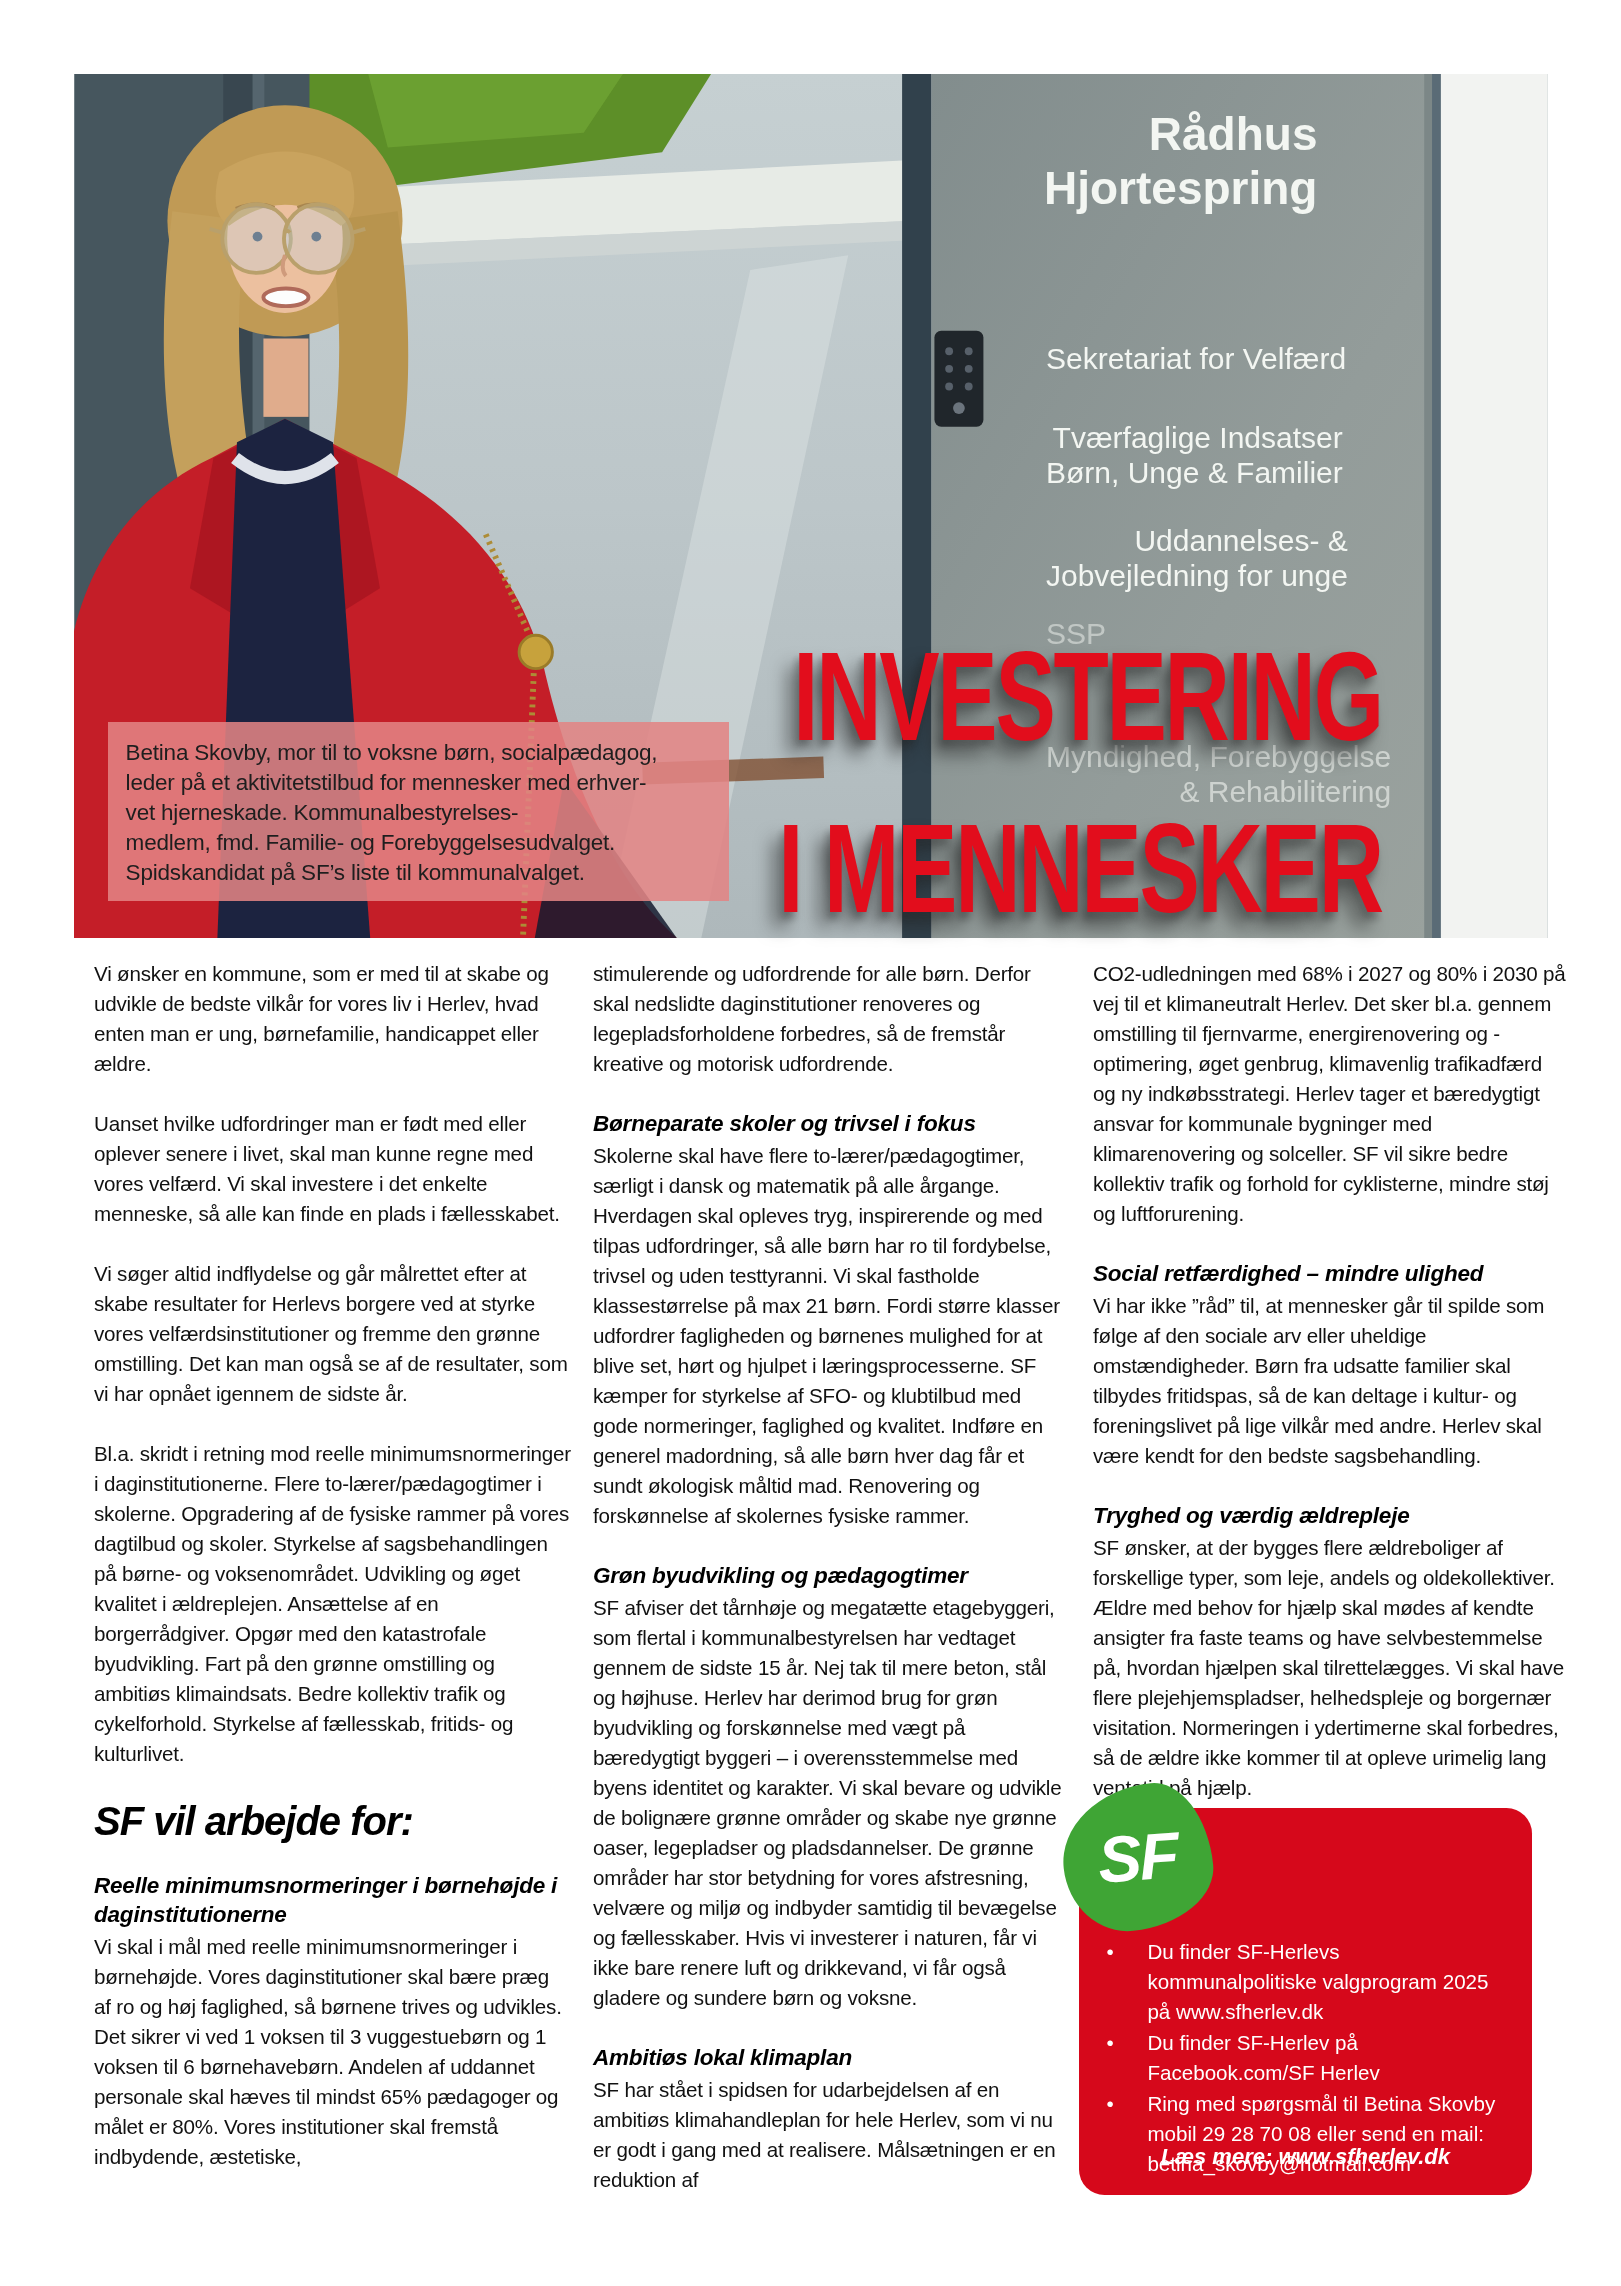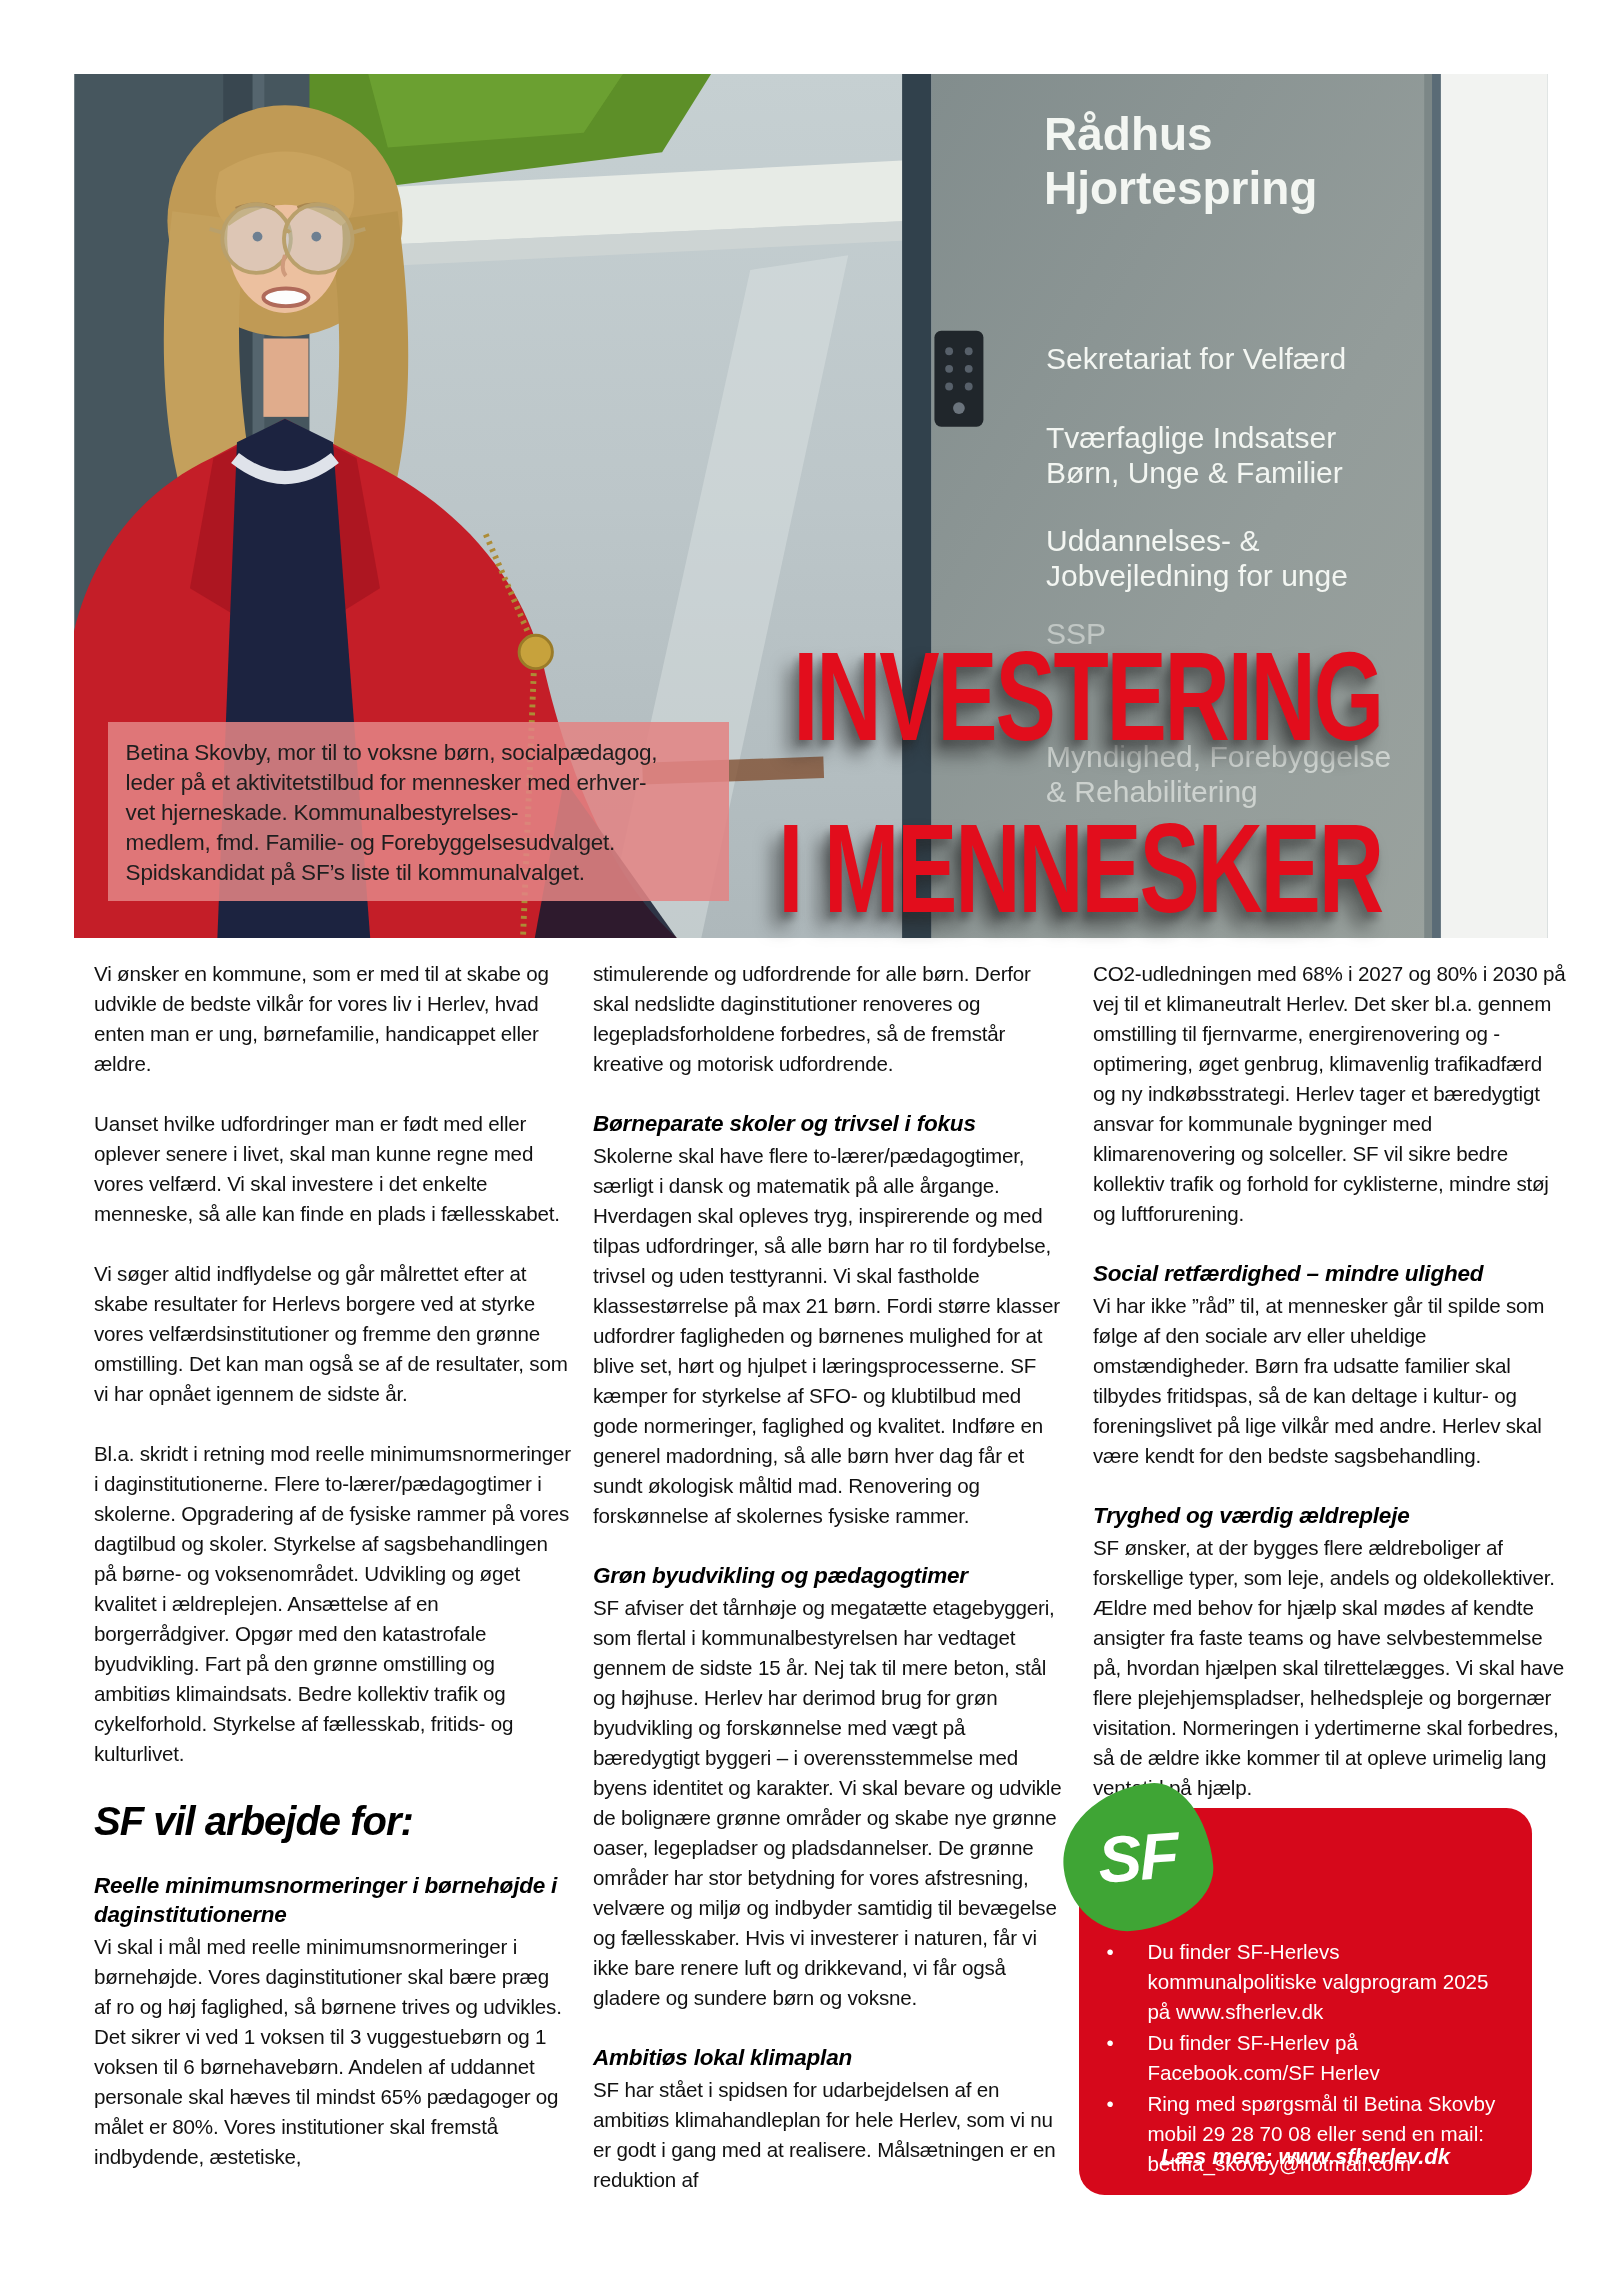--- a/index.html
+++ b/index.html
@@ -2,21 +2,21 @@
 <html lang="da"><head>
 <meta charset="utf-8">
 <style>
   html,body{margin:0;padding:0;background:#e8e8e8;}
   #page{
     position:relative;width:1621px;height:2287px;margin:0 auto;
     background:#ffffff;overflow:hidden;
     font-family:"Liberation Sans",sans-serif;color:#111;
   }
   
-  #photo{position:absolute;left:74px;top:74px;width:1474px;height:864px;overflow:hidden;background:#b7bfc2;}
+  #photo{position:absolute;left:74px;top:74px;width:1474px;height:864px;overflow:hidden;background:#b7bfc2;text-align:right;}
   #photo svg{position:absolute;left:0;top:0;}
   .sign-text{position:absolute;color:#f3f6f2;line-height:1.18;}
   .sign-title{left:970px;top:33px;font-size:46px;font-weight:700;letter-spacing:0;}
   .sign-dept{font-size:30px;font-weight:400;}
   .sd1{left:972px;top:267px;}
   .sd2{left:972px;top:346px;}
   .sd3{left:972px;top:449px;}
   .sd4{left:972px;top:542px;opacity:.5;}
   .sd5{left:972px;top:665px;opacity:.6;}
   

